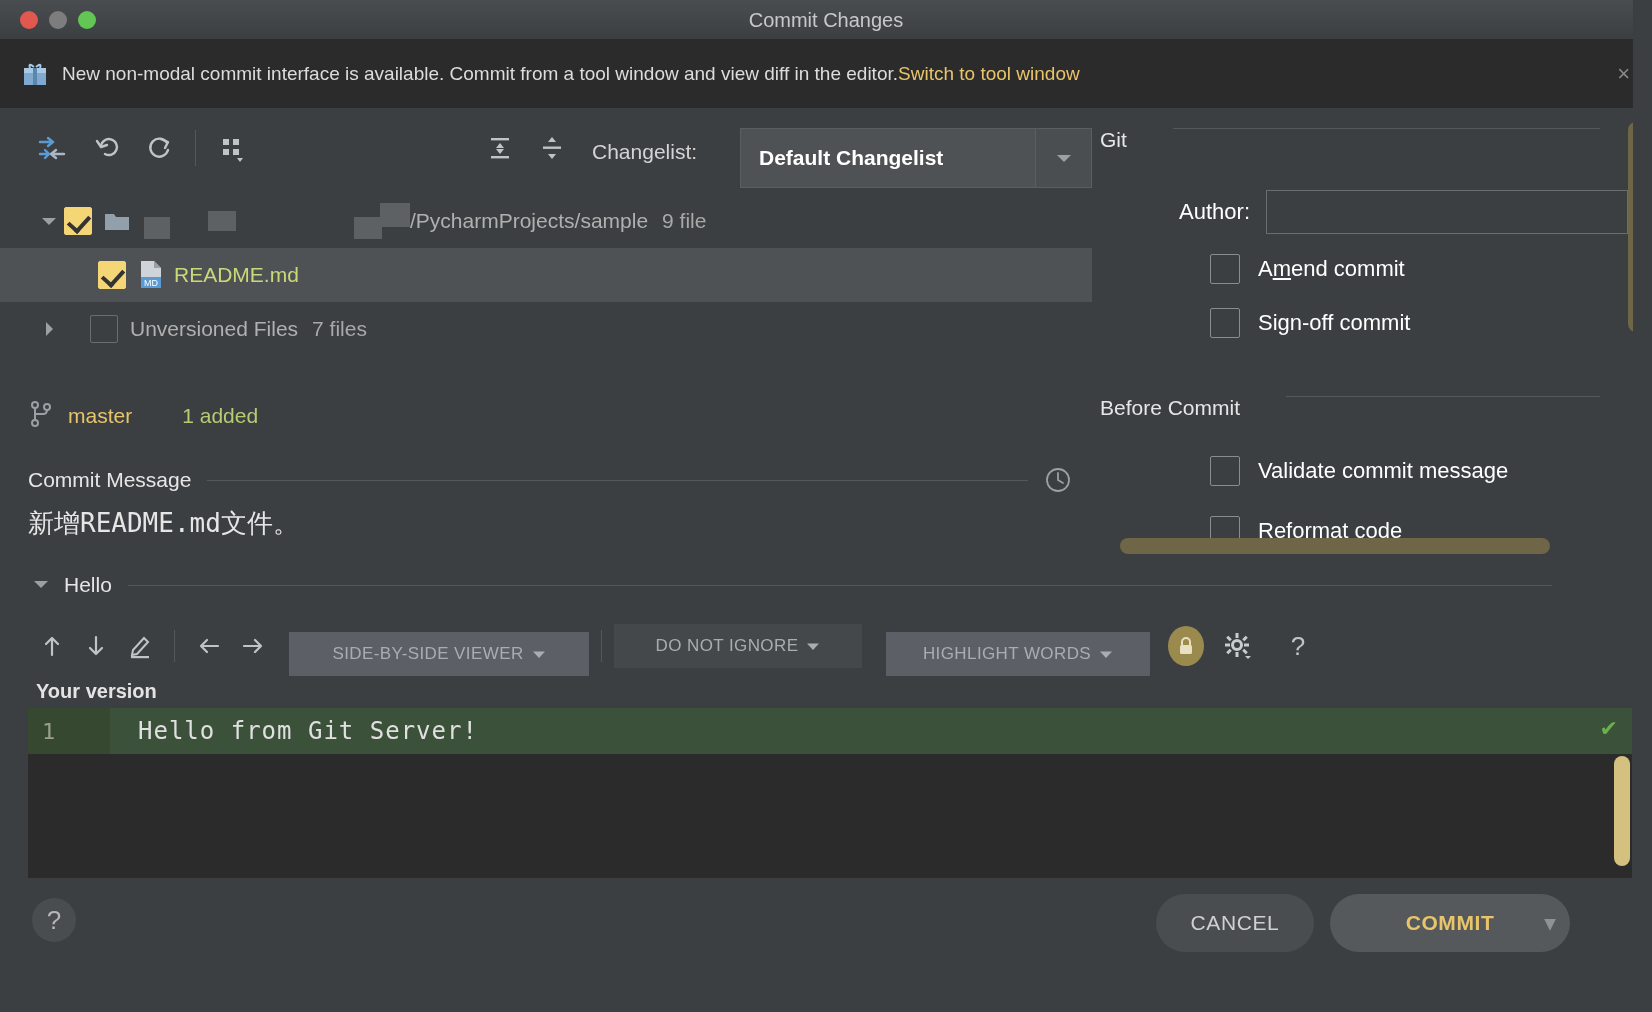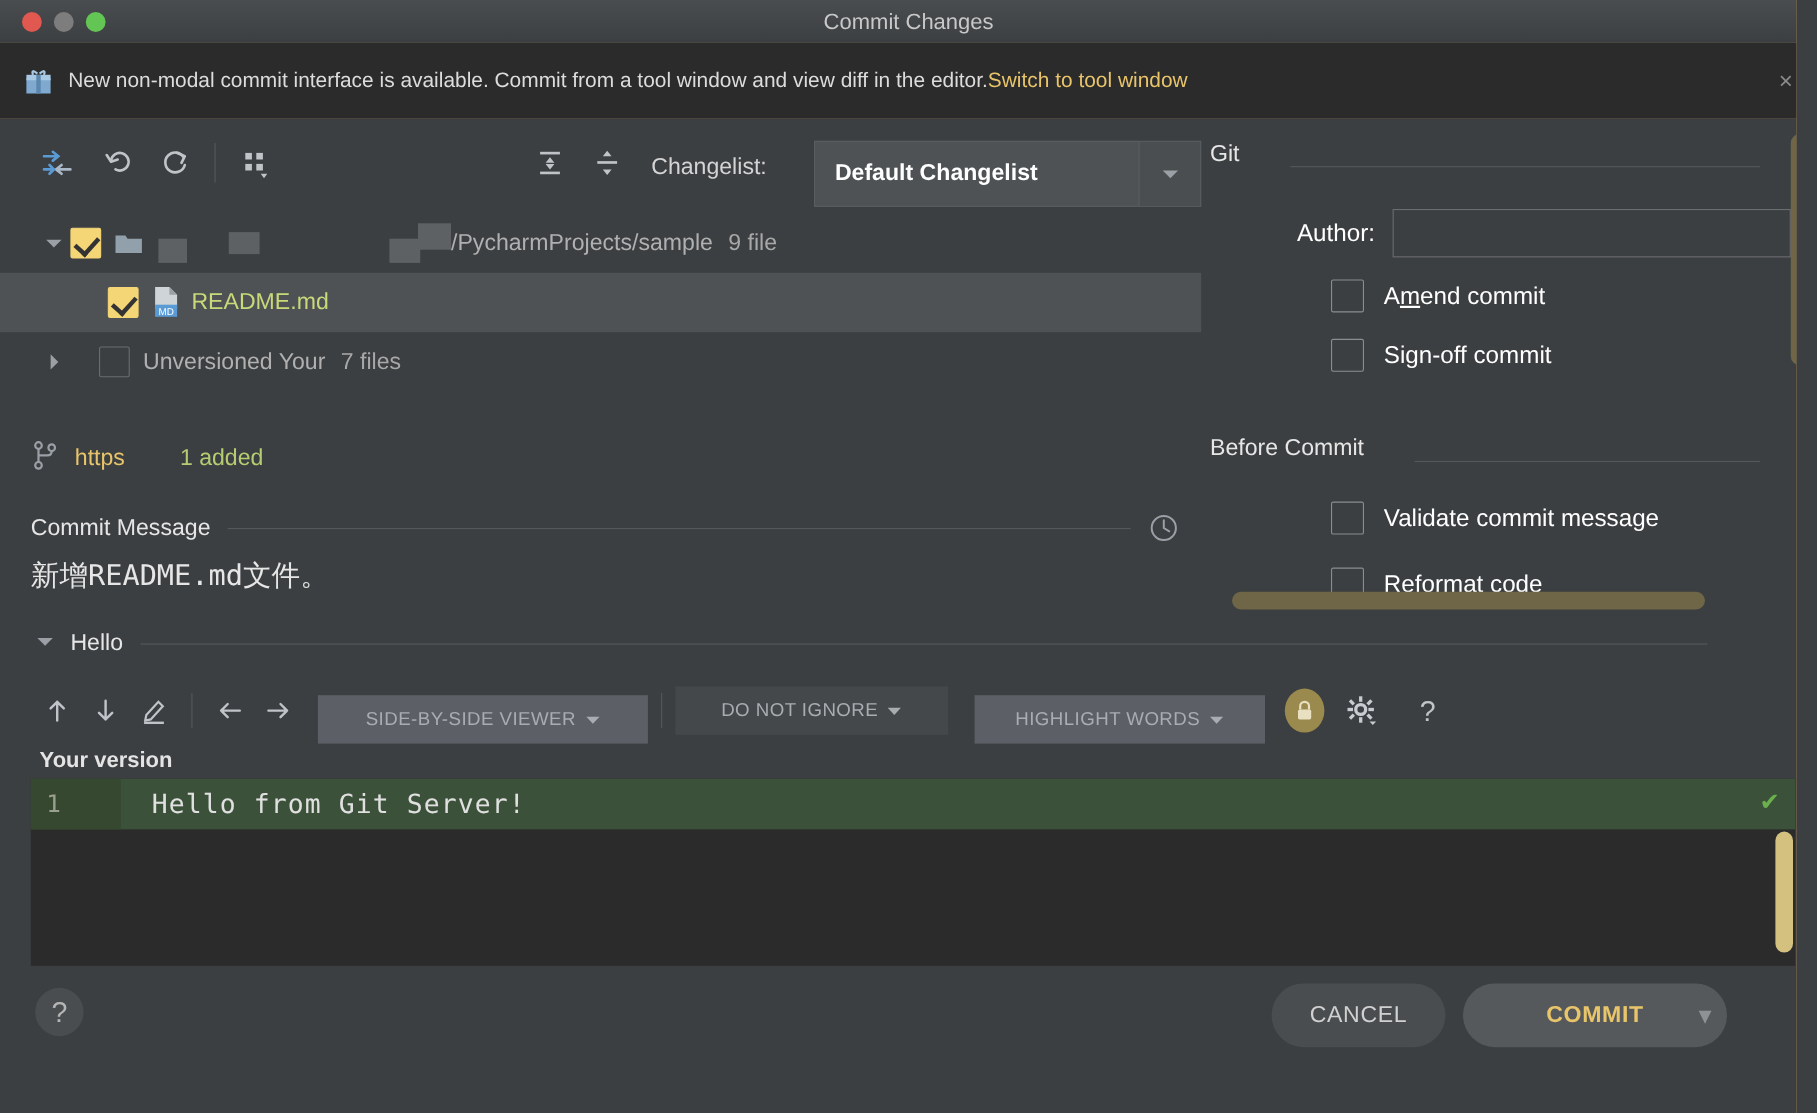--- a/index.html
+++ b/index.html
@@ -5,21 +5,21 @@
   * { box-sizing: border-box; margin: 0; padding: 0; }
   html, body {
     width: 1652px; height: 1012px;
     background: #3c3f41;
     font-family: "Liberation Sans", sans-serif;
     overflow: hidden;
   }
   #app {
     position: relative;
     width: 1633px; height: 1012px;
-    background: #fdba74;
+    background: #c4b5fd;
     overflow: hidden;
   }
 
   
   .titlebar {
     position: absolute; left: 0; top: 0; width: 1652px; height: 40px;
     background: linear-gradient(#4a4d4f, #3c3f41);
     border-bottom: 1px solid #2b2b2b;
   }
   .traffic { position: absolute; top: 11px; display: flex; gap: 11px; left: 20px; }
@@ -195,21 +195,21 @@
     position: absolute; right: 2px; top: 48px; width: 16px; height: 110px;
     background: #d4c07f; border-radius: 8px;
   }
 
   
   .right-col {
     position: absolute; left: 1100px; top: 0; width: 552px; height: 460px;
     overflow: hidden;
   }
   .grp-header {
-    position: absolute; display: flex; align-items: flex-end; width: 500px; gap: 30px;
+    position: absolute; display: flex; align-items: flex-start; width: 500px; gap: 30px;
   }
   .grp-title { color: #e6e6e6; font-size: 21px; white-space: nowrap; }
   .grp-line { flex: 1; height: 1px; background: #55585a; margin-left: 16px; }
 
   .author-row {
     position: absolute; left: 0; top: 82px; width: 540px;
     display: flex; align-items: center;
   }
   .author-label { color: #ffffff; font-size: 22px; width: 150px; text-align: right; }
   .author-input {
@@ -386,35 +386,35 @@
           <span class="tree-label file">README.md</span>
         </div>
 
         <div class="tree-row">
           <div class="twisty">
             <svg width="12" height="18" viewBox="0 0 12 18">
                 <path d="M3 2 L10 9 L3 16 Z" fill="#9aa0a6"></path>
               </svg>
           </div>
           <div class="cbox" style="margin-left:26px"></div>
-          <span class="tree-label">Unversioned Your</span>
+          <span class="tree-label">Unversioned Files</span>
           <span class="tree-count">7 files</span>
         </div>
       </div>
 
       <div class="branch-row">
         <span>
           <svg width="22" height="28" viewBox="0 0 22 28">
             <circle cx="5" cy="5" r="3" fill="none" stroke="#9aa0a6" stroke-width="2"></circle>
             <circle cx="5" cy="23" r="3" fill="none" stroke="#9aa0a6" stroke-width="2"></circle>
             <circle cx="17" cy="7" r="3" fill="none" stroke="#9aa0a6" stroke-width="2"></circle>
             <path d="M5 8 V20 M5 14 H13 Q17 14 17 10" stroke="#9aa0a6" stroke-width="2" fill="none"></path>
           </svg>
         </span>
-        <span class="branch-name">https</span>
+        <span class="branch-name">master</span>
         <span class="branch-added">1 added</span>
       </div>
 
       <div class="cm-header">
         <span class="cm-title">Commit Message</span>
         <span class="cm-line"></span>
         <span class="cm-clock">
           <svg width="28" height="28" viewBox="0 0 28 28">
             <circle cx="14" cy="14" r="11" fill="none" stroke="#9aa0a6" stroke-width="1.8"></circle>
             <path d="M14 7 V14 L19 17" stroke="#9aa0a6" stroke-width="1.8" fill="none" stroke-linecap="round"></path>

